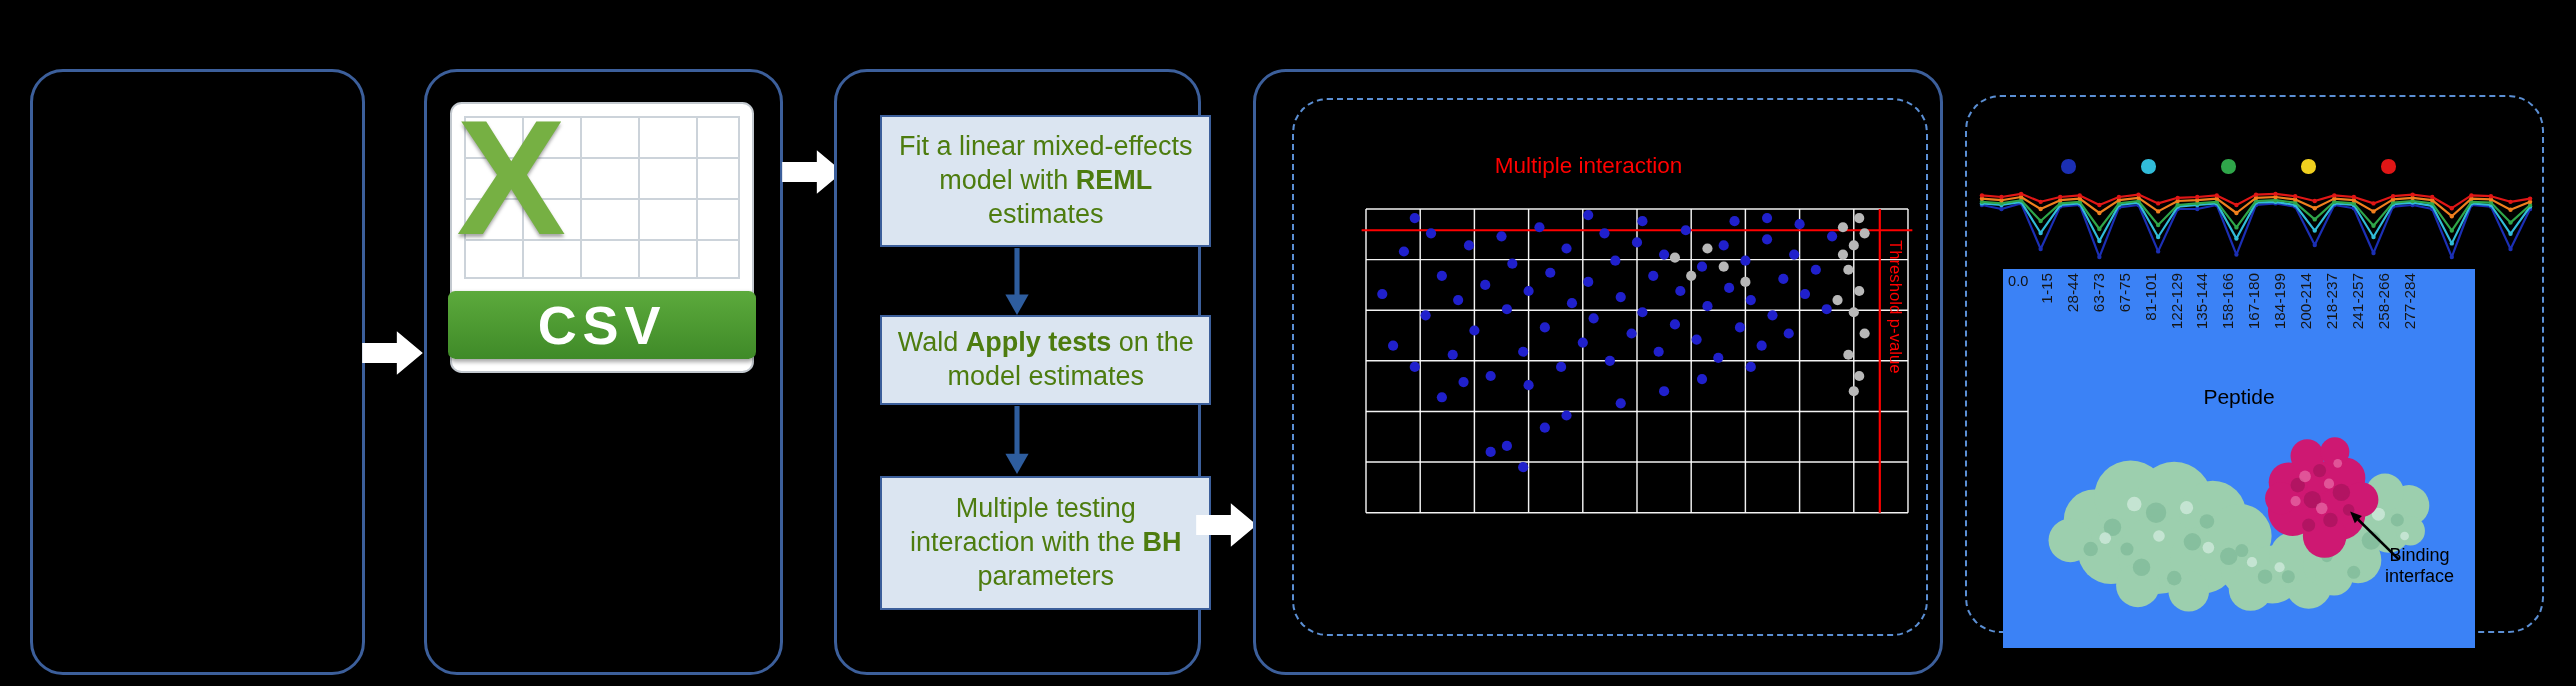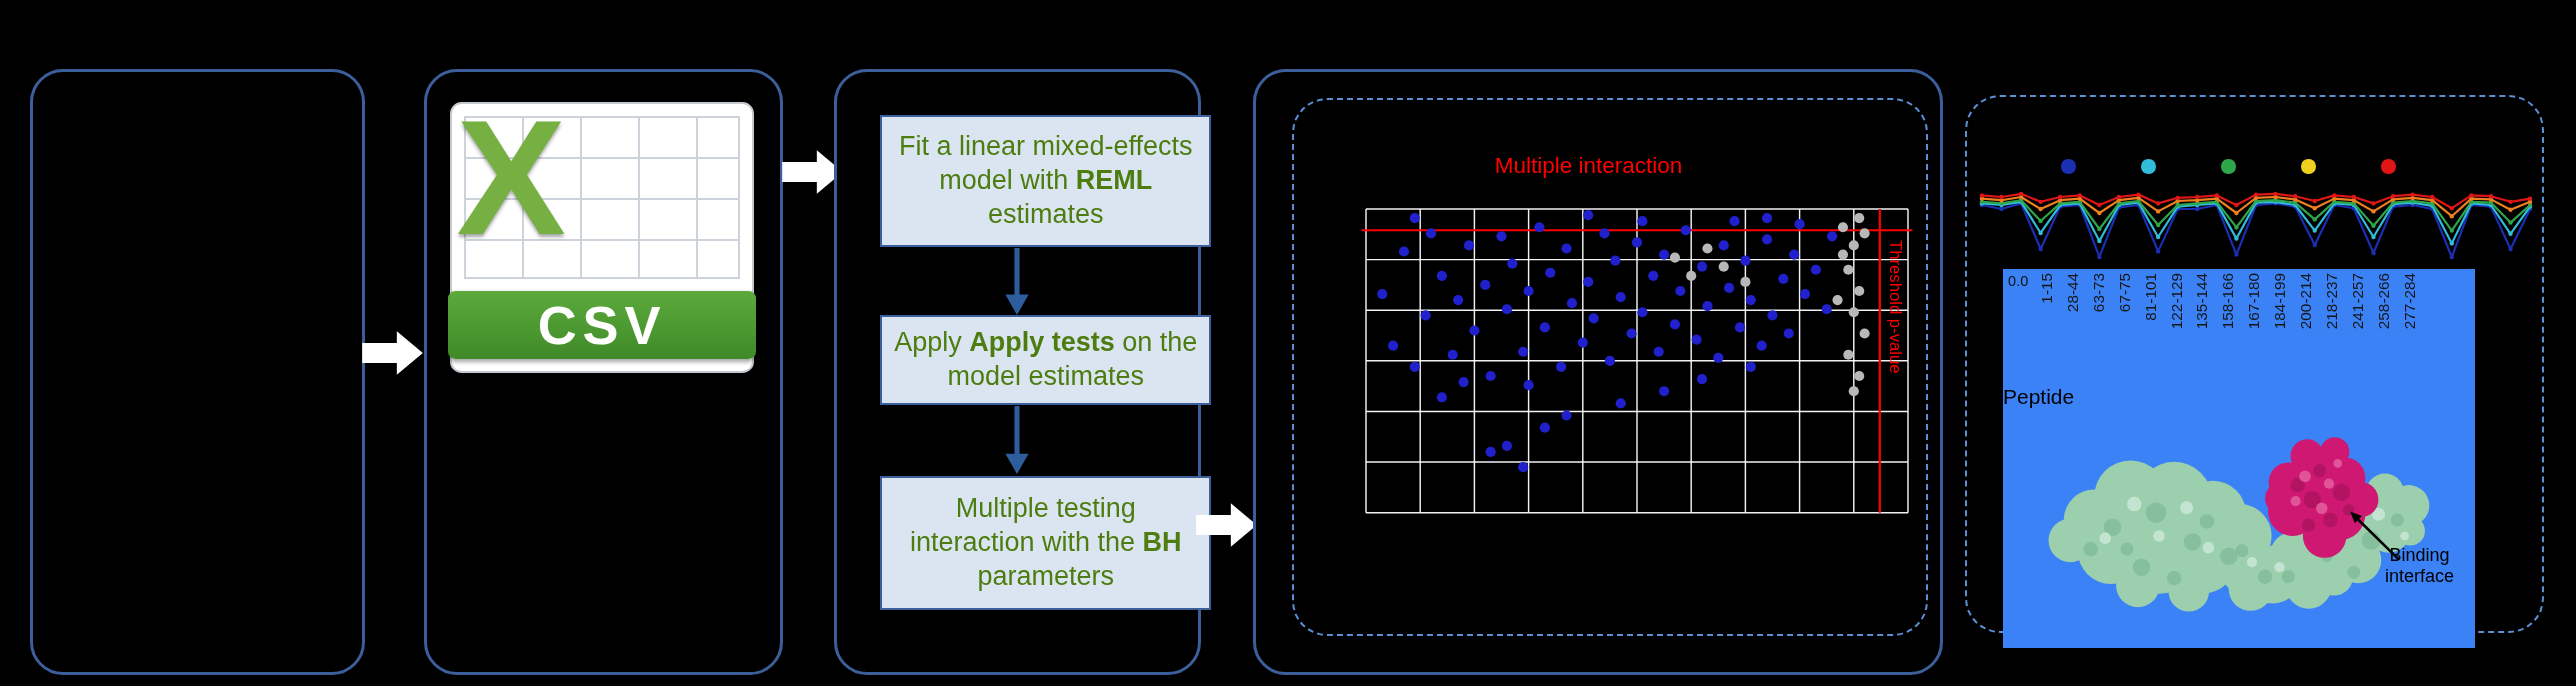--- a/index.html
+++ b/index.html
@@ -34,21 +34,21 @@
     color:#ff0000;font-size:22.5px;}
   .thr-right{position:absolute;left:519px;top:30.5px;writing-mode:vertical-rl;
     color:#ff0000;font-size:16.7px;}
   
   .legend-dot{position:absolute;top:62px;width:14.5px;height:14.5px;border-radius:50%;}
   .white-card{position:absolute;left:36px;top:172px;width:472px;height:379px;background:#3b82f6;}
   .ytick{position:absolute;left:5.1px;top:3.6px;font-size:14.5px;color:#111;}
   .pep-row{position:absolute;left:36px;top:3.6px;width:378px;height:110px;display:flex;
     justify-content:space-between;align-items:flex-start;}
   .pep{writing-mode:vertical-rl;transform:rotate(180deg);font-size:15.3px;color:#151515;line-height:1;}
-  .xlabel{position:absolute;left:0;top:116px;width:472px;font-size:21px;color:#000;}
+  .xlabel{position:absolute;left:0;top:116px;width:472px;text-align:center;font-size:21px;color:#000;}
   .protein{position:absolute;left:22px;top:142px;width:422px;height:218px;}
   .binding-label{position:absolute;left:365px;top:276px;width:103px;text-align:center;
     font-size:18px;line-height:1.15;color:#000;}
   .card-overlay{position:absolute;inset:0;width:472px;height:379px;pointer-events:none;}
   .uptake{position:absolute;left:11.6px;top:81px;width:554px;height:86px;overflow:visible;}
 </style>
 </head>
 <body>
 
 <div class="stage">
@@ -77,21 +77,21 @@
 
   <div class="panel" style="left:834px;top:69px;width:361px;height:600px;">
     <div class="step-box" style="top:43px;height:132px;">
       <div><span>Fit a linear mixed-effects model with </span><b>REML</b><span> estimates</span></div>
     </div>
     <svg class="blue-arrow" style="left:164px;top:176px;" width="32" height="67" viewBox="0 0 44 92">
       <line x1="22" y1="0" x2="22" y2="66" stroke="#2e5d9e" stroke-width="7"></line>
       <polygon points="6,64 38,64 22,92" fill="#2e5d9e"></polygon>
     </svg>
     <div class="step-box" style="top:243px;height:90px;">
-      <div><span>Apply </span><b>Apply tests</b><span> on the model estimates</span></div>
+      <div><span>Wald </span><b>Apply tests</b><span> on the model estimates</span></div>
     </div>
     <svg class="blue-arrow" style="left:164px;top:334px;" width="32" height="68" viewBox="0 0 44 94">
       <line x1="22" y1="0" x2="22" y2="68" stroke="#2e5d9e" stroke-width="7"></line>
       <polygon points="6,66 38,66 22,94" fill="#2e5d9e"></polygon>
     </svg>
     <div class="step-box" style="top:404px;height:134px;">
       <div><span>Multiple testing interaction with the </span><b>BH</b><span> parameters</span></div>
     </div>
   </div>
 

